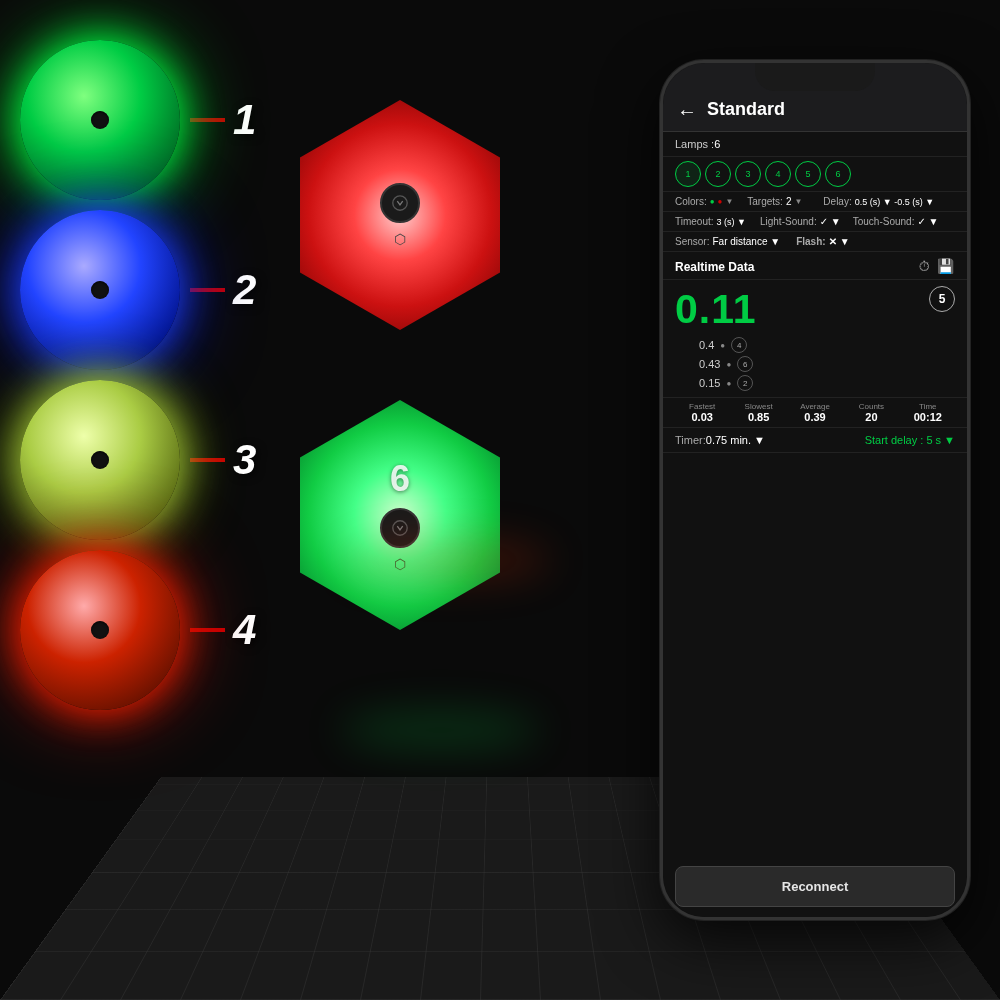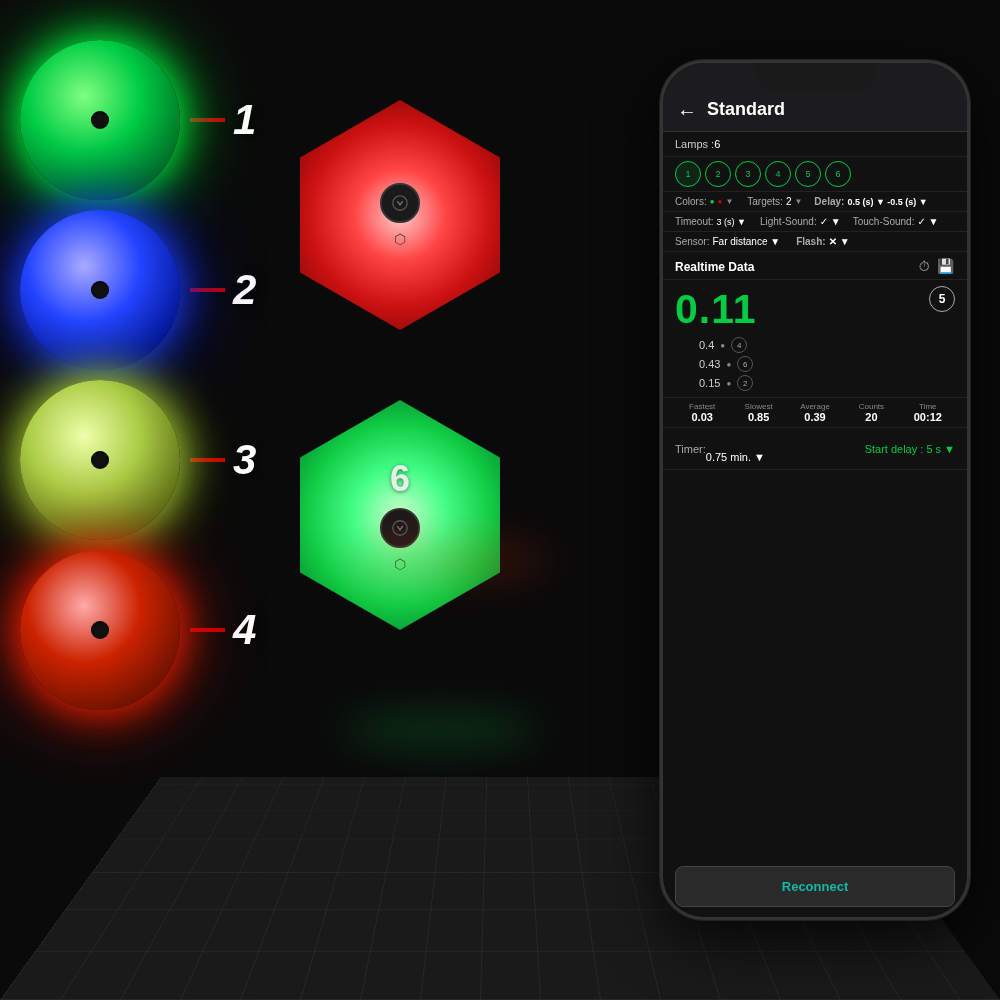--- a/index.html
+++ b/index.html
@@ -432,41 +432,40 @@
     }
 
     .timer-label {
       color: #aaa;
       font-size: 11px;
     }
 
     .timer-value {
       color: #fff;
       font-size: 11px;
-      margin-top: 17px;
     }
 
     .start-delay-label {
       color: #00cc44;
       font-size: 11px;
     }
 
     .buttons-row {
       display: flex;
       gap: 10px;
       padding: 10px 12px;
       margin-top: auto;
     }
 
     .btn-reconnect {
       flex: 1;
       background: #2a2a2a;
       border: 1px solid #444;
       border-radius: 8px;
-      color: #14b8a6;
+      color: #e5e5e5;
       font-size: 13px;
       font-weight: 600;
       padding: 12px 0;
       text-align: center;
       cursor: pointer;
     }
 
     .btn-stop {
       flex: 1;
       background: #cc2200;
@@ -624,21 +623,21 @@
             <span>Colors:</span>
             <span class="dot-green">●</span>
             <span class="dot-red">●</span>
             <span class="dropdown-arrow">▼</span>
           </div>
           <div class="config-item" style="margin-left:8px;">
             <span>Targets:</span>
             <span class="config-value">2</span>
             <span class="dropdown-arrow">▼</span>
           </div>
-          <div class="config-item" style="margin-left:6px;font-weight:bold;">
+          <div class="config-item" style="margin-left:15px;">
             <span>Delay:</span>
             <span class="config-value" style="font-size:9px;">0.5 (s) ▼ -0.5 (s) ▼</span>
           </div>
         </div>
 
         <div class="config-row">
           <div class="config-item">
             <span>Timeout:</span>
             <span class="config-value" style="font-size:9px;">3 (s) ▼</span>
           </div>

